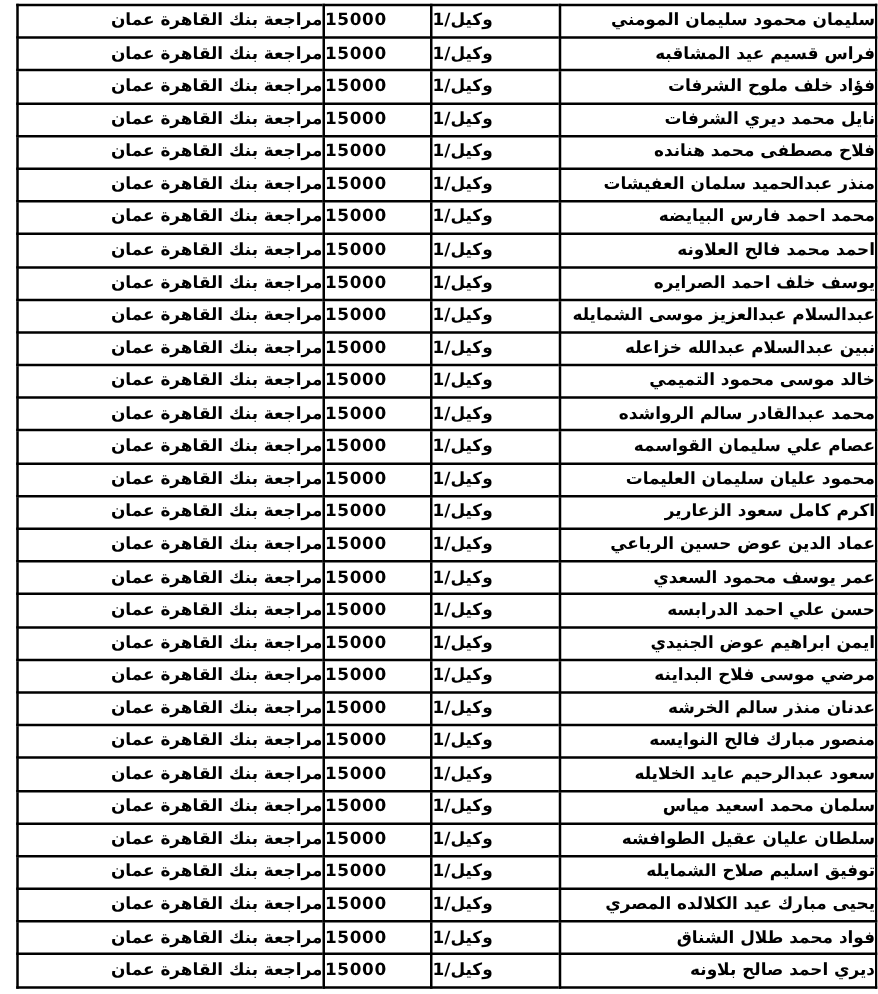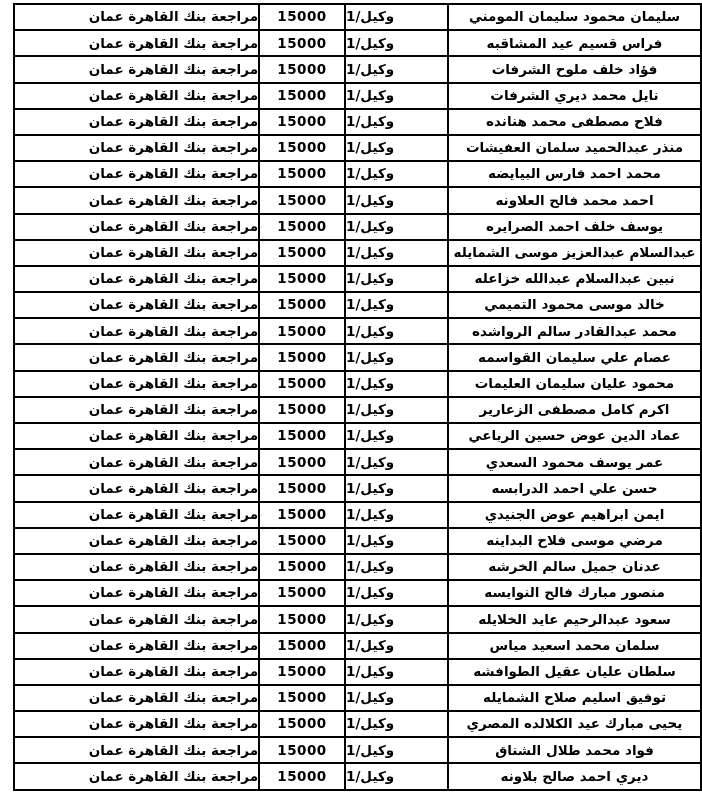--- a/index.html
+++ b/index.html
@@ -32,39 +32,40 @@
     vertical-align: middle;
     font-family: "DejaVu Sans", sans-serif;
     font-weight: bold;
     color: #000000;
     font-size: 13.5px;
     line-height: 1;
     white-space: nowrap;
     overflow: hidden;
   }
   td.name-cell {
-    text-align: center;          
+    text-align: right;          
     padding-inline-start: 5px;
     font-size: 13.5px;
   }
   td.agent-cell {
     text-align: left;
     padding-inline-start: 9px;
     font-size: 13.5px;
   }
   td.amount-cell {
-    text-align: center;
+    text-align: left;
     padding-inline-start: 5px;
     font-size: 16px;
     letter-spacing: 0.5px;
   }
   td.note-cell {
     text-align: start;
     padding-inline-start: 3px;
     font-size: 13px;
+    border-radius: 12px;
   }
   col.c-name   { width: 253px; }
   col.c-agent  { width: 103px; }
   col.c-amount { width: 86px;  }
   col.c-note   { width: 245px; }
 </style>
 </head>
 <body>
 
 <div class="page">
@@ -160,21 +161,21 @@
           <td class="amount-cell">15000</td>
           <td class="note-cell">مراجعة بنك القاهرة عمان</td>
         </tr>
         <tr>
           <td class="name-cell">محمود عليان سليمان العليمات</td>
           <td class="agent-cell">وكيل/1</td>
           <td class="amount-cell">15000</td>
           <td class="note-cell">مراجعة بنك القاهرة عمان</td>
         </tr>
         <tr>
-          <td class="name-cell">اكرم كامل مصطفى الزعارير</td>
+          <td class="name-cell">اكرم كامل سعود الزعارير</td>
           <td class="agent-cell">وكيل/1</td>
           <td class="amount-cell">15000</td>
           <td class="note-cell">مراجعة بنك القاهرة عمان</td>
         </tr>
         <tr>
           <td class="name-cell">عماد الدين عوض حسين الرباعي</td>
           <td class="agent-cell">وكيل/1</td>
           <td class="amount-cell">15000</td>
           <td class="note-cell">مراجعة بنك القاهرة عمان</td>
         </tr>
@@ -196,21 +197,21 @@
           <td class="amount-cell">15000</td>
           <td class="note-cell">مراجعة بنك القاهرة عمان</td>
         </tr>
         <tr>
           <td class="name-cell">مرضي موسى فلاح البداينه</td>
           <td class="agent-cell">وكيل/1</td>
           <td class="amount-cell">15000</td>
           <td class="note-cell">مراجعة بنك القاهرة عمان</td>
         </tr>
         <tr>
-          <td class="name-cell">عدنان جميل سالم الخرشه</td>
+          <td class="name-cell">عدنان منذر سالم الخرشه</td>
           <td class="agent-cell">وكيل/1</td>
           <td class="amount-cell">15000</td>
           <td class="note-cell">مراجعة بنك القاهرة عمان</td>
         </tr>
         <tr>
           <td class="name-cell">منصور مبارك فالح النوايسه</td>
           <td class="agent-cell">وكيل/1</td>
           <td class="amount-cell">15000</td>
           <td class="note-cell">مراجعة بنك القاهرة عمان</td>
         </tr>

